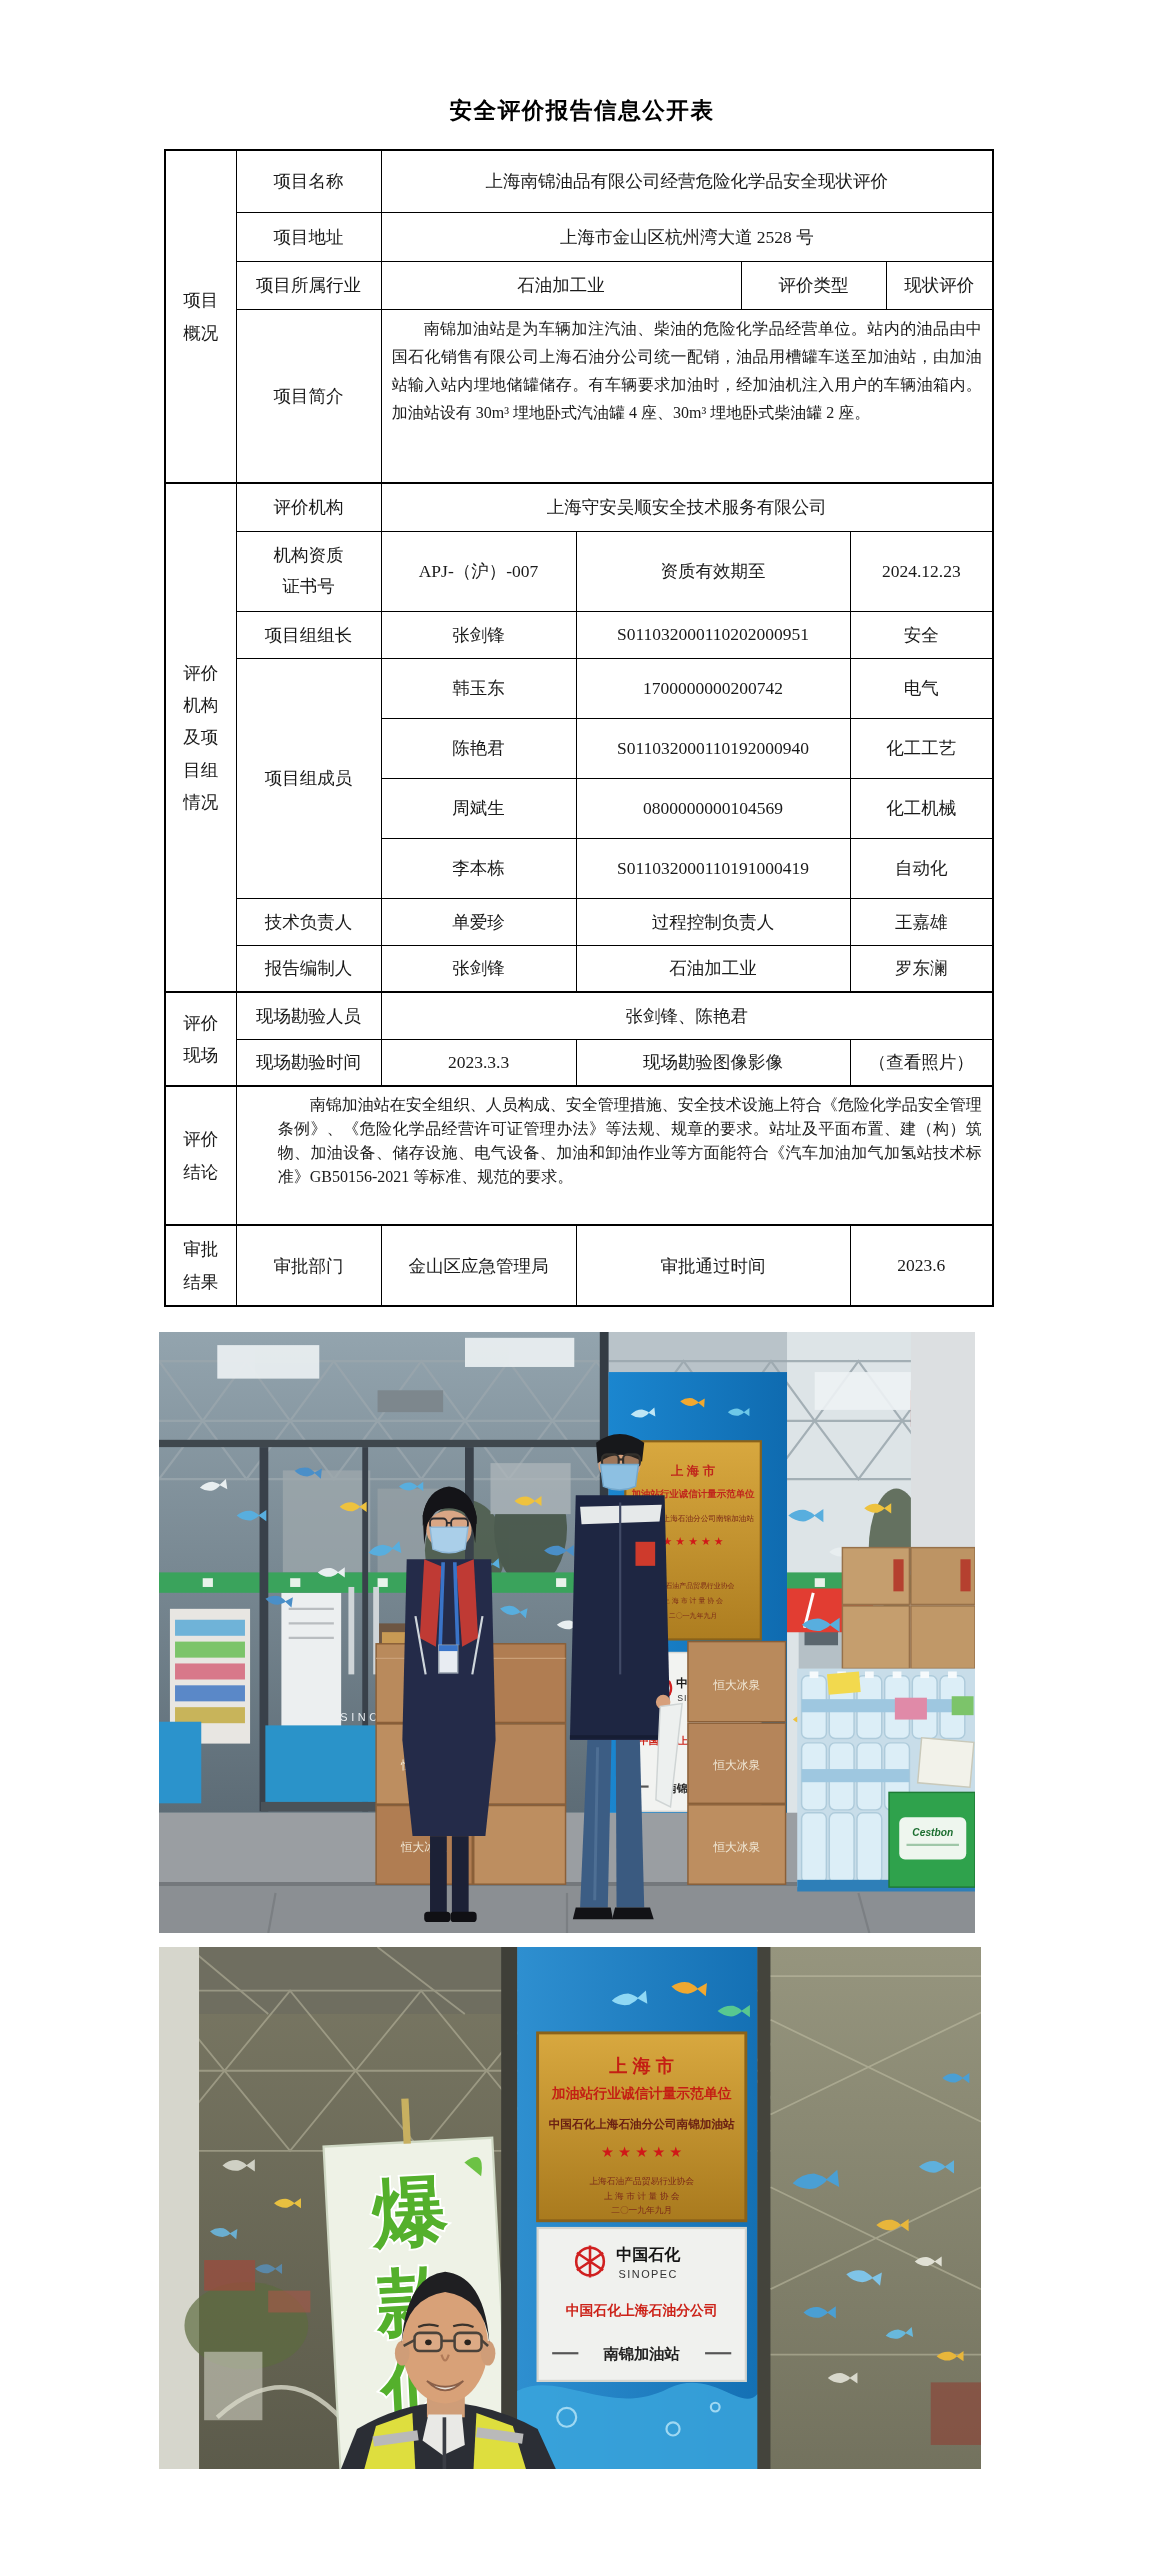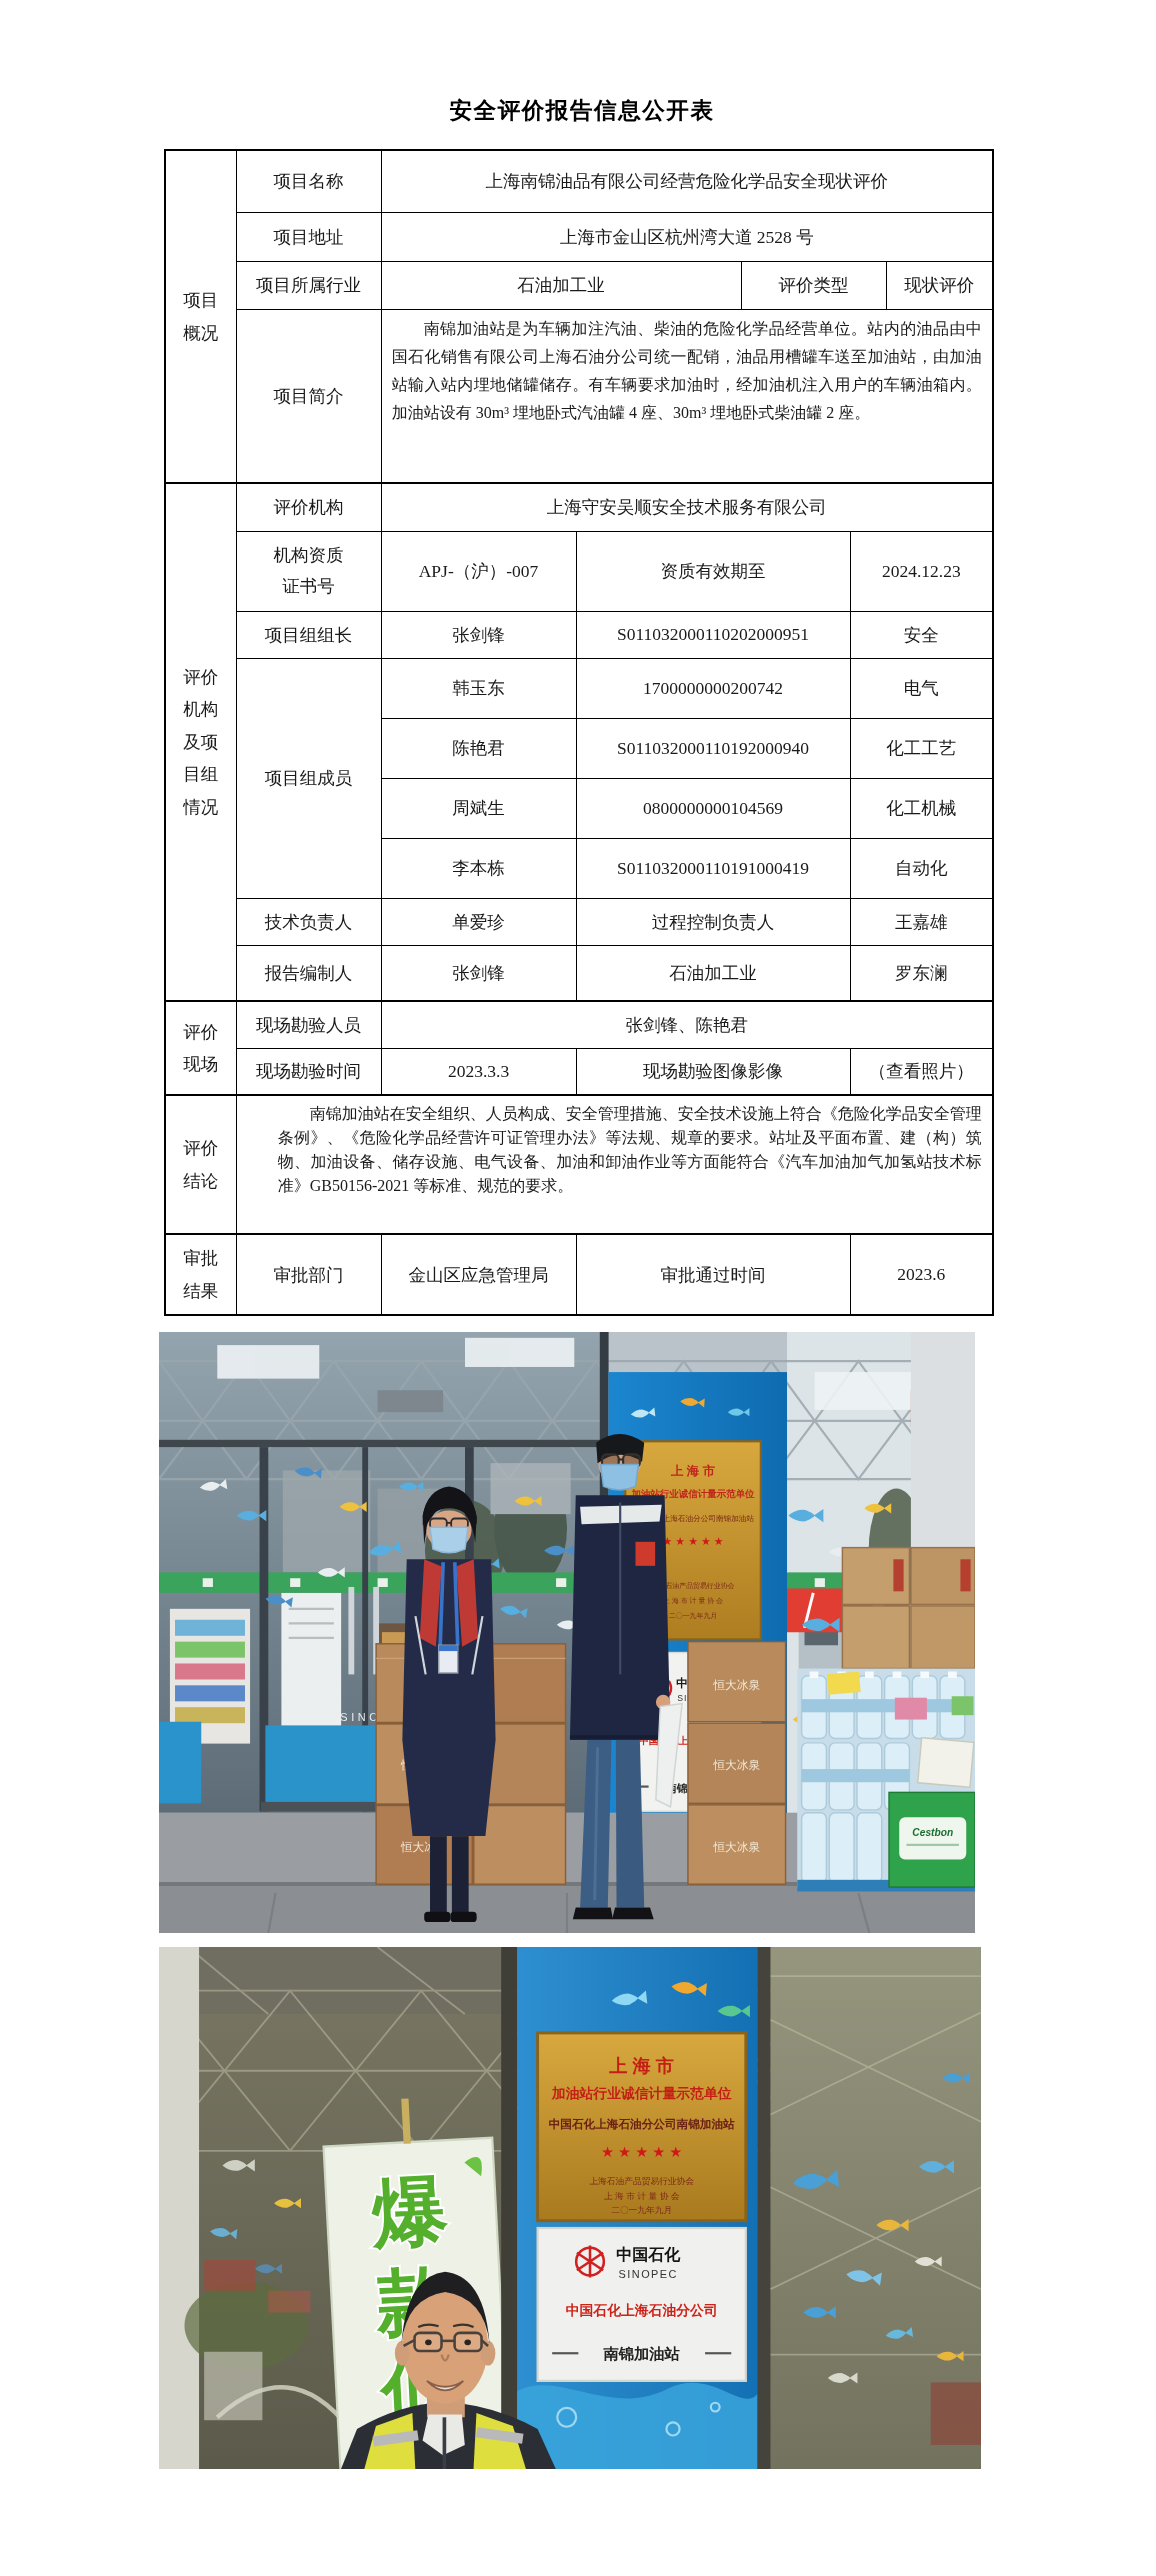--- a/index.html
+++ b/index.html
@@ -111,21 +111,21 @@
       <td>李本栋</td>
       <td colspan="2">S011032000110191000419</td>
       <td colspan="2">自动化</td>
     </tr>
     <tr style="height:47px">
       <td>技术负责人</td>
       <td>单爱珍</td>
       <td colspan="2">过程控制负责人</td>
       <td colspan="2">王嘉雄</td>
     </tr>
-    <tr style="height:56px">
+    <tr style="height:47px">
       <td>报告编制人</td>
       <td>张剑锋</td>
       <td colspan="2">石油加工业</td>
       <td colspan="2">罗东澜</td>
     </tr>
 
     <tr class="sep" style="height:47px">
       <td rowspan="2" class="group-cell"><span class="glabel">评价现场</span></td>
       <td>现场勘验人员</td>
       <td colspan="5">张剑锋、陈艳君</td>

